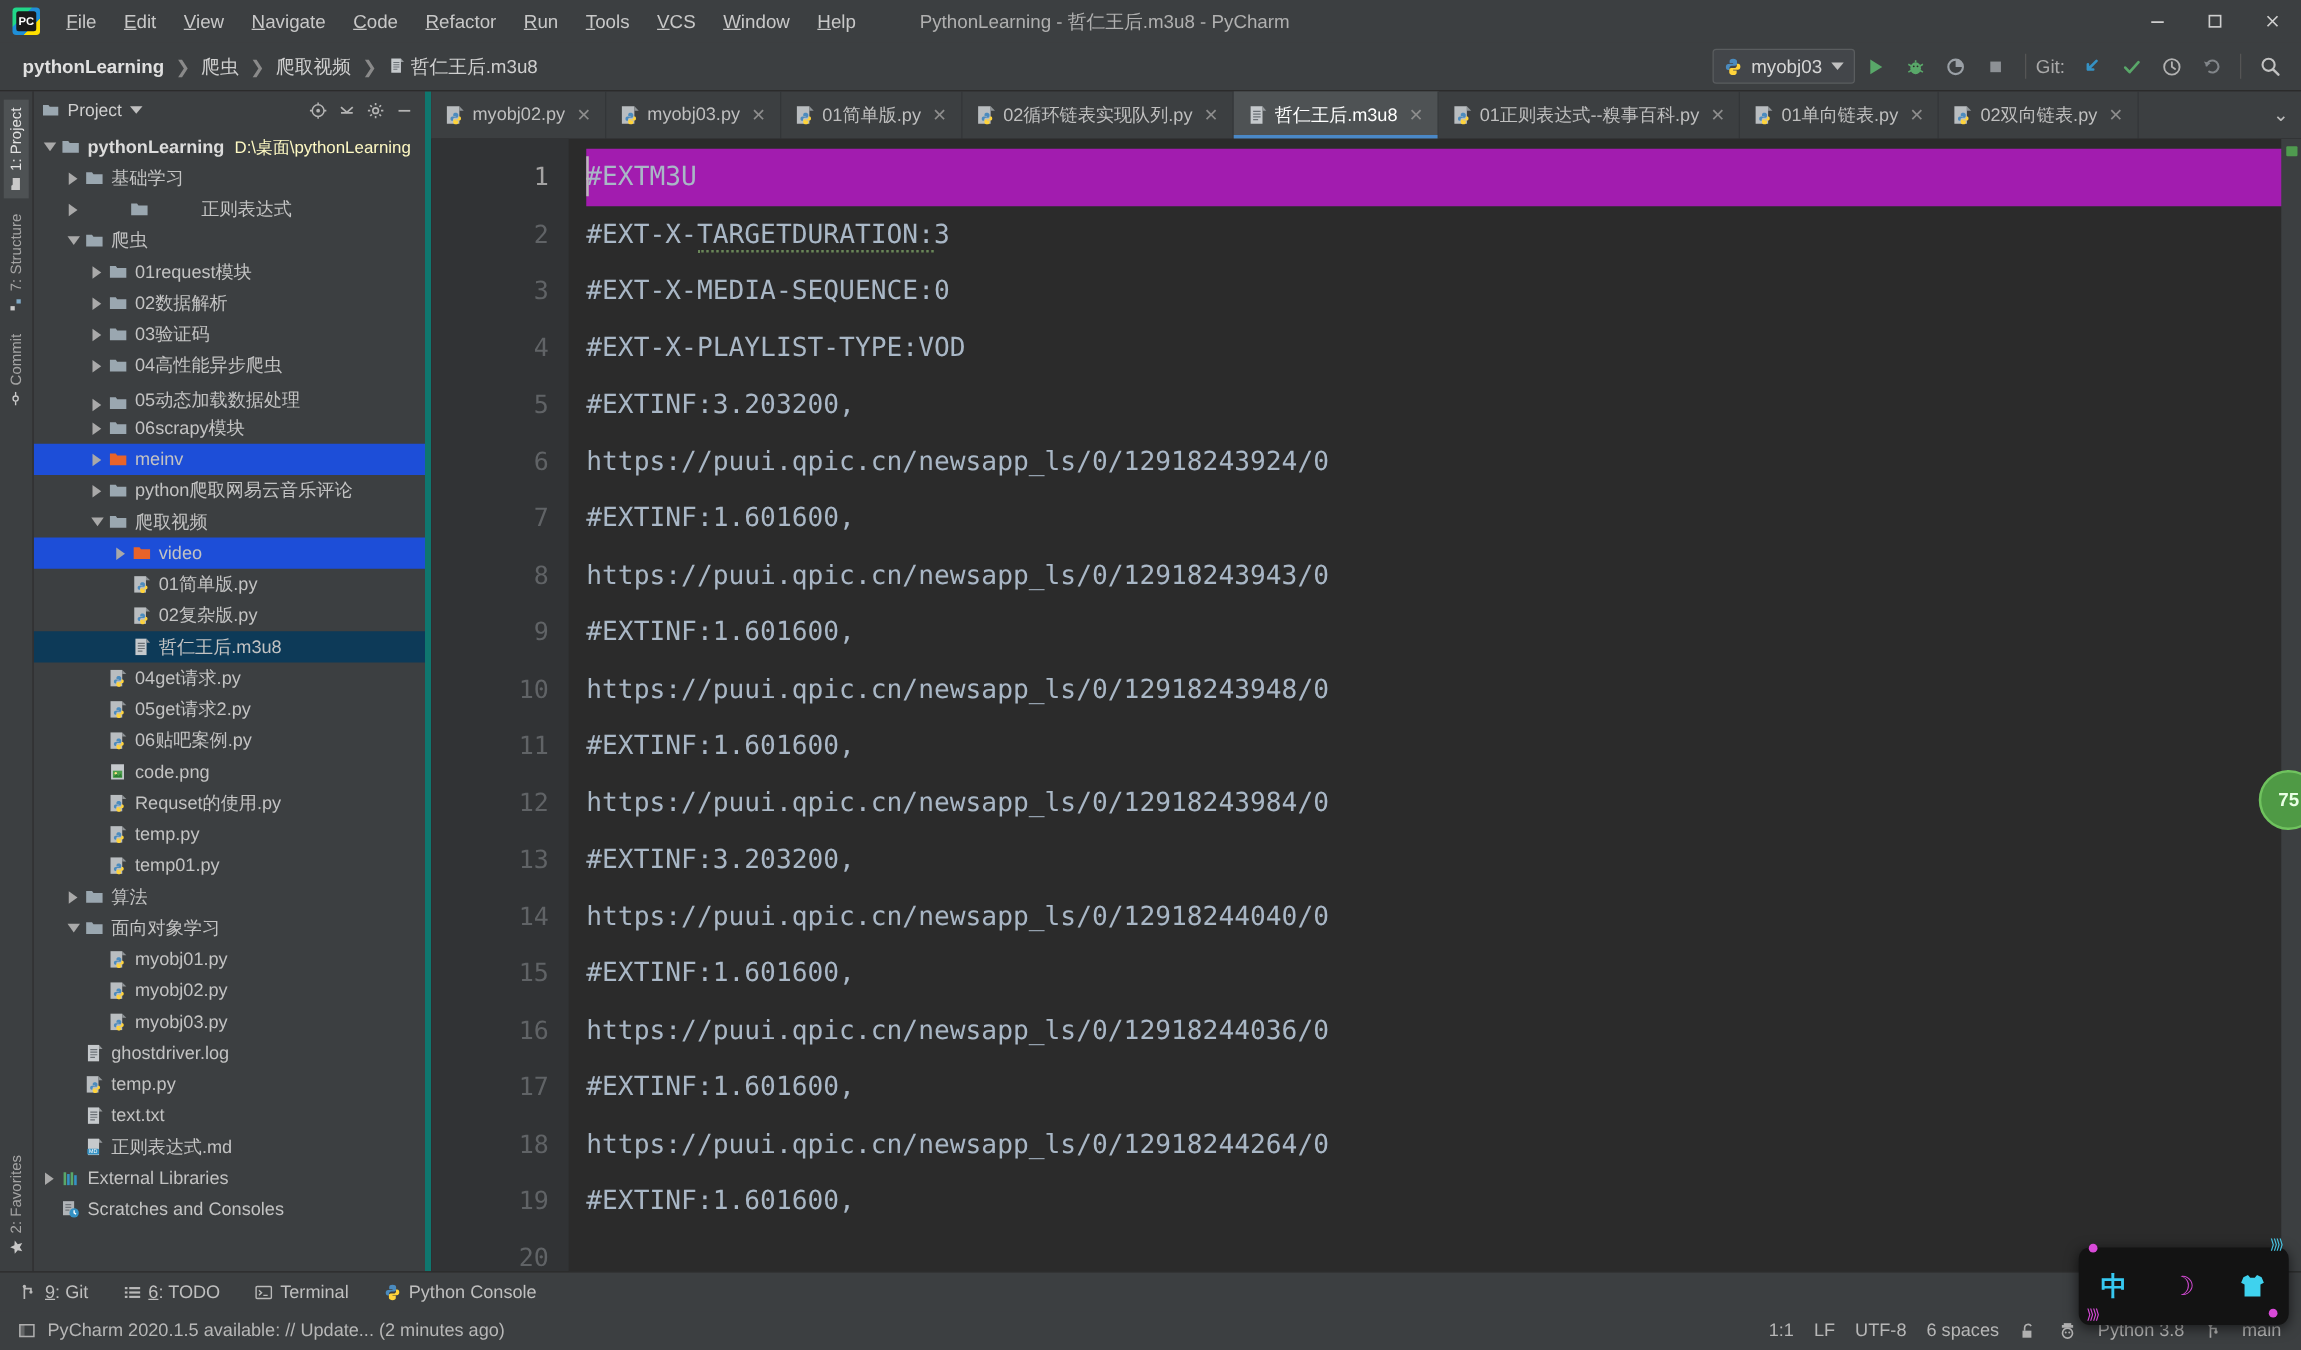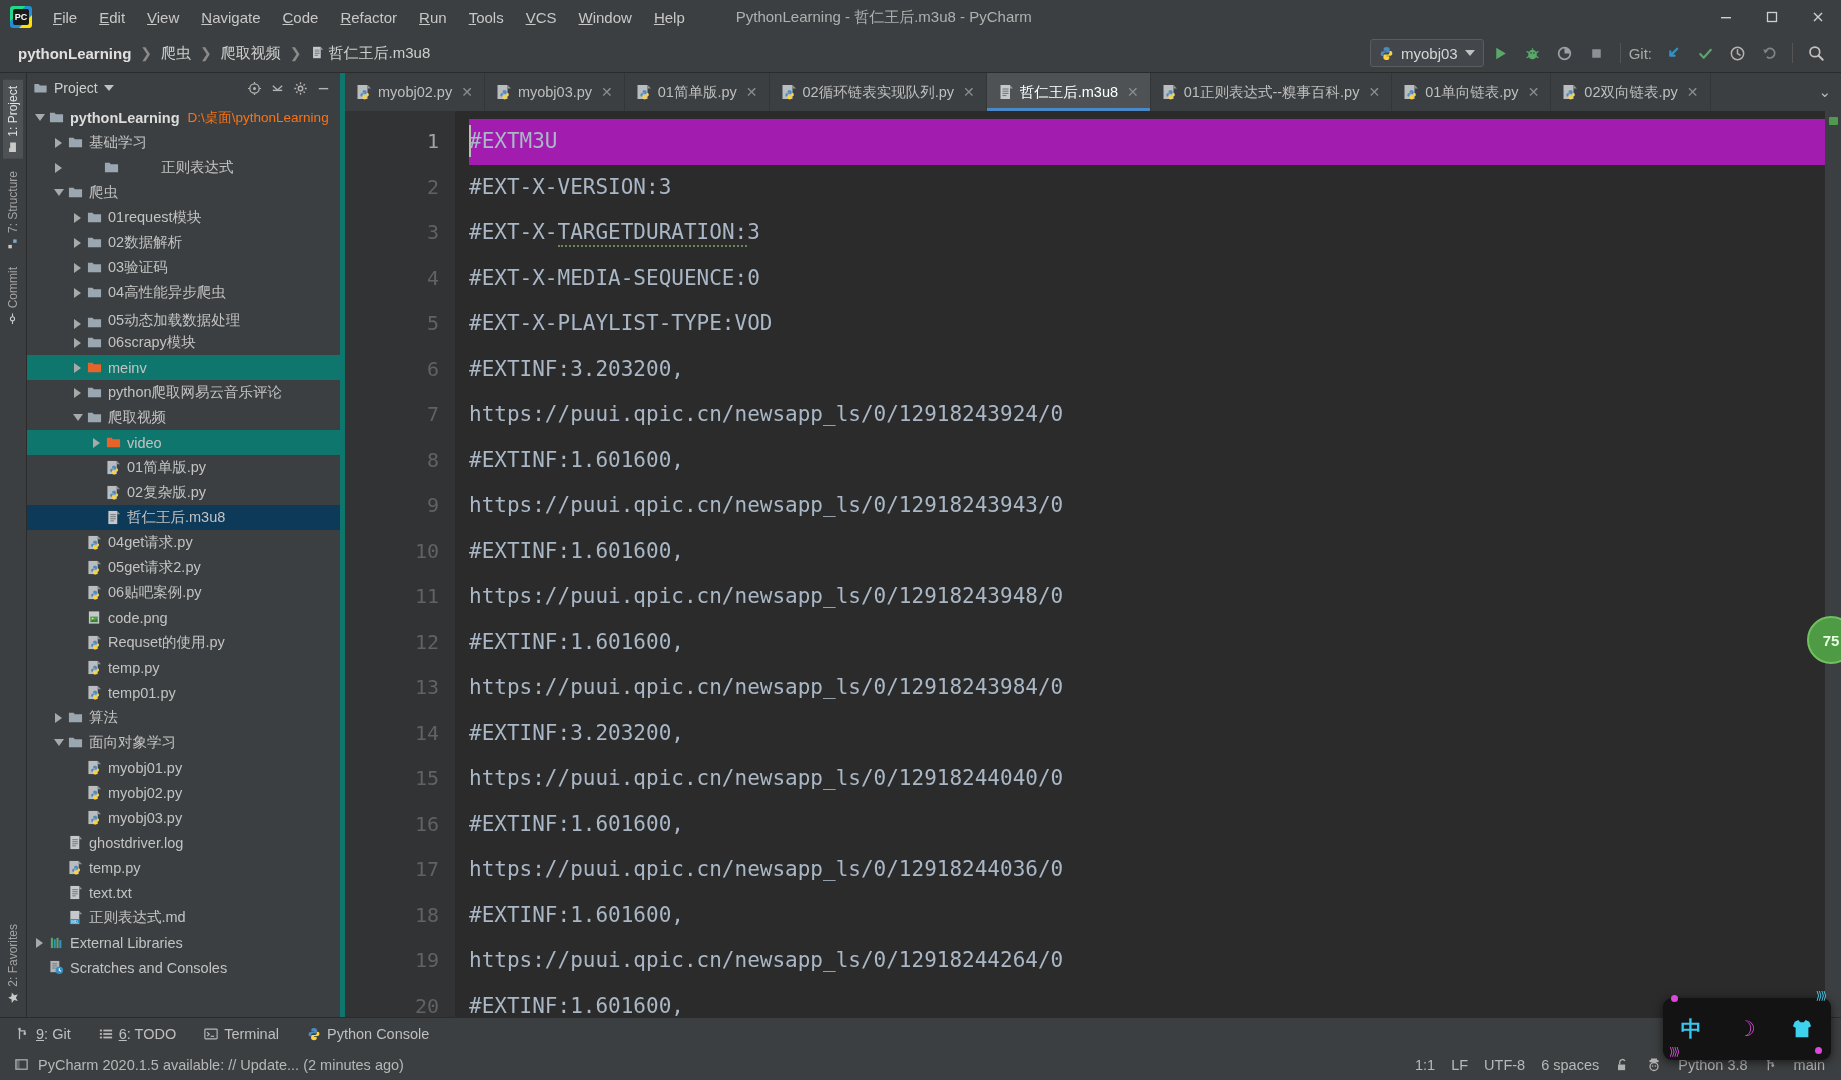--- a/index.html
+++ b/index.html
@@ -56,29 +56,29 @@
 
   
   .project{width:313px;background:#3c3f41;display:flex;flex-direction:column;border-right:5px solid #0f766e;flex:0 0 auto;}
   .proj-head{height:30px;display:flex;align-items:center;padding:0 6px;gap:6px;flex:0 0 auto;}
   .proj-title{font-size:14px;color:#cfcfcf;}
   .ph-btn{width:22px;height:22px;display:flex;align-items:center;justify-content:center;color:#b4b4b4;font-size:14px;}
   .ph-right{margin-left:auto;display:flex;gap:1px;}
   .tree{flex:1 1 auto;overflow:hidden;padding-top:2px;font-size:14.5px;}
   .row{display:flex;align-items:center;height:25px;white-space:nowrap;cursor:default;padding-right:4px;}
   .row.sel{background:#0d3a58;}
-  .row.hl{background:#0f766e;}
+  .row.hl{background:#1d4ed8;}
   .arrow{width:13px;height:13px;flex:0 0 auto;display:flex;align-items:center;justify-content:center;margin-right:2px;}
   .arrow i{display:block;width:0;height:0;}
   .arrow.closed i{border-top:5px solid transparent;border-bottom:5px solid transparent;border-left:7px solid #a9a9a9;}
   .arrow.open i{border-left:5px solid transparent;border-right:5px solid transparent;border-top:7px solid #a9a9a9;}
   .ficon{width:17px;height:15px;flex:0 0 auto;margin-right:5px;}
   .rlabel{color:#c3c3c3;}
   .rlabel.bold{font-weight:bold;color:#dcdcdc;}
-  .rpath{color:#f97316;margin-left:8px;font-size:13.5px;}
+  .rpath{color:#fef9c3;margin-left:8px;font-size:13.5px;}
 
   
   .editor{flex:1 1 auto;display:flex;flex-direction:column;min-width:0;background:#2b2b2b;}
   .tabs{height:38px;background:#3c3f41;display:flex;align-items:stretch;flex:0 0 auto;overflow:hidden;}
   .tab{display:flex;align-items:center;gap:6px;padding:0 11px;font-size:14.5px;color:#bfbfbf;
     position:relative;white-space:nowrap;border-right:1px solid #333638;}
   .tab.active{background:#4e5254;color:#ffffff;}
   .tab.active::after{content:"";position:absolute;left:0;right:0;bottom:0;height:3px;background:#4a88c7;}
   .tab .x{color:#8d8d8d;font-size:14px;margin-left:3px;}
   .tabs-more{margin-left:auto;display:flex;align-items:center;padding:0 10px;color:#bdbdbd;}
@@ -850,21 +850,20 @@
             <div class="gline">14</div>
             <div class="gline">15</div>
             <div class="gline">16</div>
             <div class="gline">17</div>
             <div class="gline">18</div>
             <div class="gline">19</div>
             <div class="gline">20</div>
           </div>
         <div class="code" id="code">
             <div class="cline cur"><span>#EXTM3U</span><span class="caret-bar"></span></div>
-            <div class="cline"><span>#EXT-X-VERSION:3</span></div>
             <div class="cline"><span>#EXT-X-<span class="squig">TARGETDURATION:</span>3</span></div>
             <div class="cline"><span>#EXT-X-MEDIA-SEQUENCE:0</span></div>
             <div class="cline"><span>#EXT-X-PLAYLIST-TYPE:VOD</span></div>
             <div class="cline"><span>#EXTINF:3.203200,</span></div>
             <div class="cline"><span>https://puui.qpic.cn/newsapp_ls/0/12918243924/0</span></div>
             <div class="cline"><span>#EXTINF:1.601600,</span></div>
             <div class="cline"><span>https://puui.qpic.cn/newsapp_ls/0/12918243943/0</span></div>
             <div class="cline"><span>#EXTINF:1.601600,</span></div>
             <div class="cline"><span>https://puui.qpic.cn/newsapp_ls/0/12918243948/0</span></div>
             <div class="cline"><span>#EXTINF:1.601600,</span></div>

